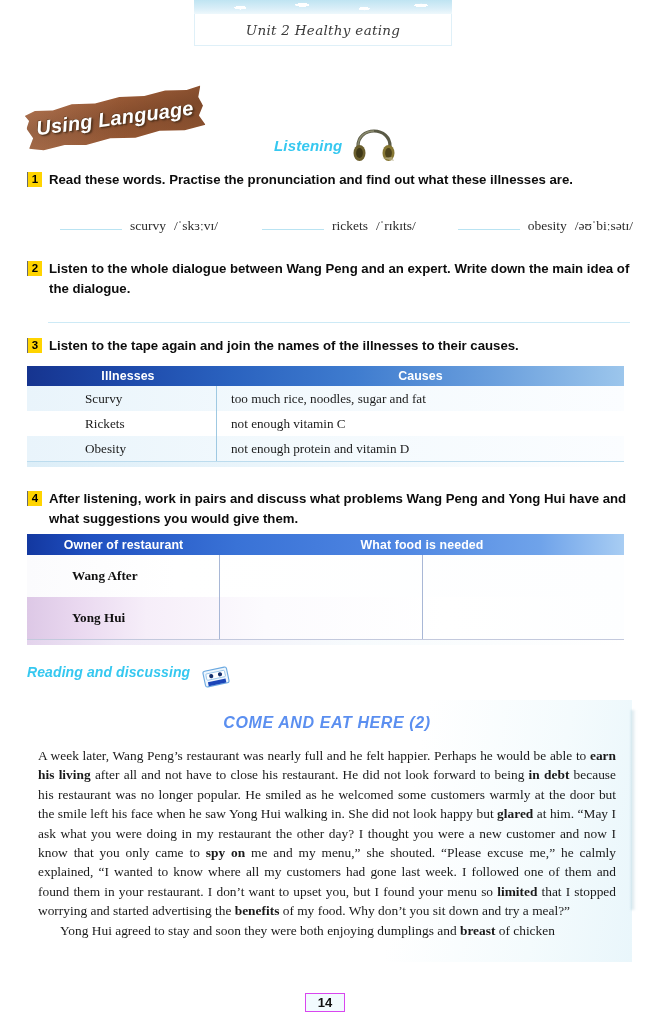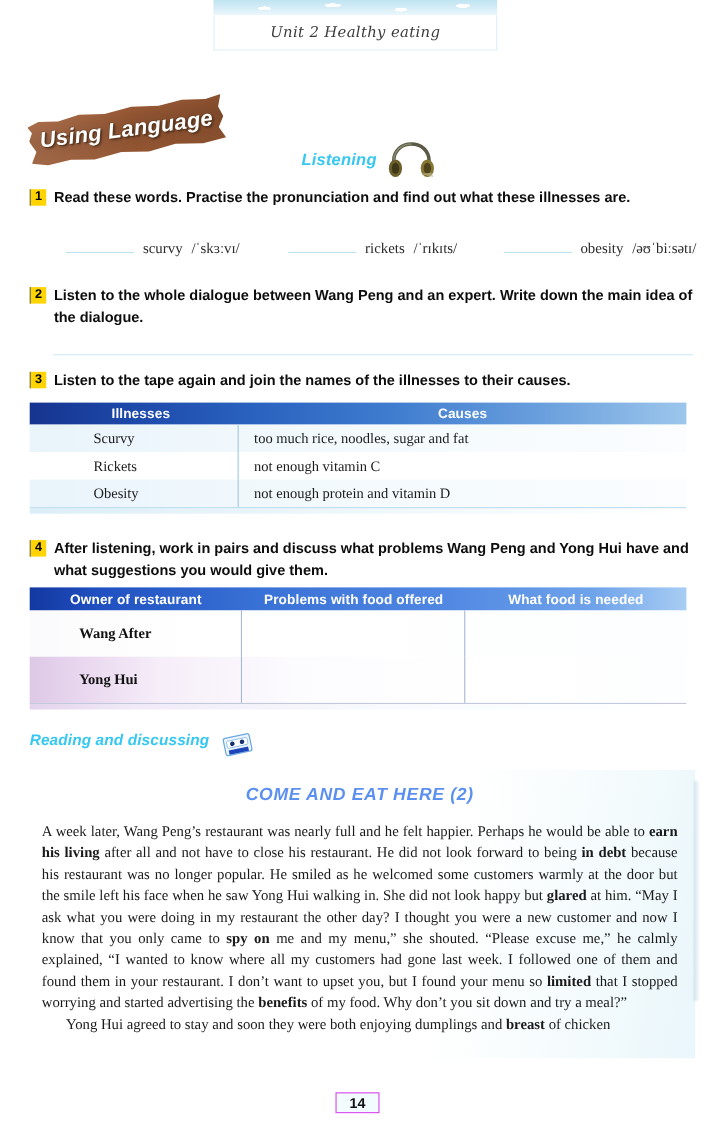--- a/index.html
+++ b/index.html
@@ -459,21 +459,20 @@
 </div>
 
 <div class="ex" style="left:27px; top:489px; width:604px;">
   <div class="ex-num">4</div>
   <div class="ex-text">After listening, work in pairs and discuss what problems Wang Peng and Yong Hui have and what suggestions you would give them.</div>
 </div>
 
 <div class="table" id="owner-table">
   <div class="tbl-head">
     <div class="tbl-head-cell hc-a">Owner of restaurant</div>
-    <div class="tbl-head-cell hc-b">Problems with food offered</div>
     <div class="tbl-head-cell hc-c">What food is needed</div>
   </div>
   <div class="owner-row r1">
     <div class="owner-cell-name">Wang After</div>
     <div class="owner-cell-mid"></div>
     <div class="owner-cell-end"></div>
   </div>
   <div class="owner-row r2">
     <div class="owner-cell-name">Yong Hui</div>
     <div class="owner-cell-mid"></div>

